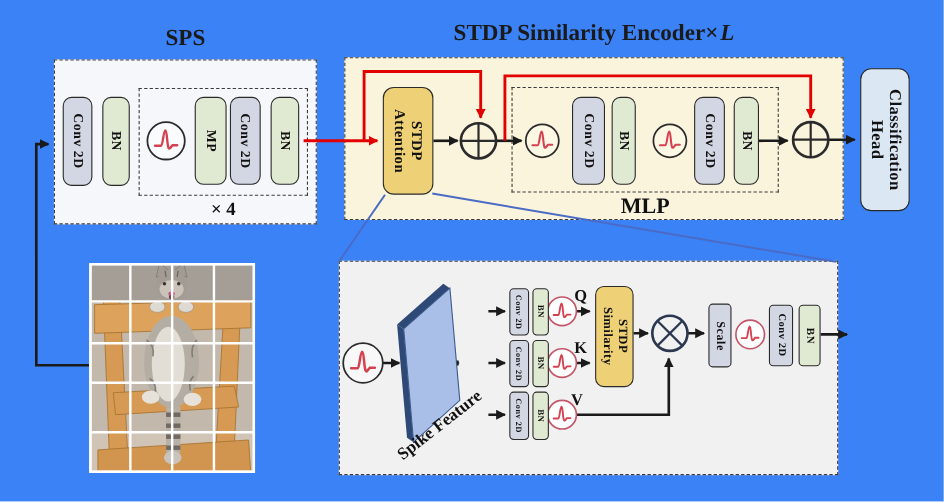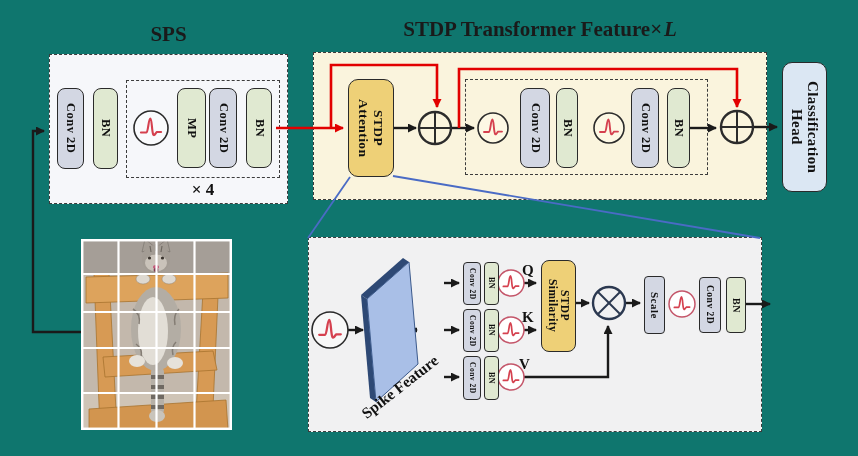--- a/index.html
+++ b/index.html
@@ -1,16 +1,16 @@
 <!DOCTYPE html>
 <html><head>
 <meta charset="utf-8">
 <style>
   html,body{margin:0;padding:0;background:#fff;}
-  .canvas{position:relative;width:858px;height:456px;background:#0f766e;overflow:hidden;
+  .canvas{position:relative;width:858px;height:456px;background:#3b82f6;overflow:hidden;
           font-family:"Liberation Serif",serif;color:#111;}
   .abs{position:absolute;}
   .title{position:absolute;font-weight:bold;text-align:center;color:#1a1a1a;z-index:12;}
   .container{position:absolute;border:1.8px dashed #3c3c3c;z-index:1;box-sizing:border-box;}
   .container.inner{border-width:1.5px;z-index:2;background:transparent;}
   .blk{position:absolute;border:1.5px solid #2a2a2a;border-radius:8px;display:flex;
        align-items:center;justify-content:center;font-weight:bold;z-index:10;
        box-sizing:border-box;}
   .v1{writing-mode:vertical-rl;white-space:nowrap;letter-spacing:.5px;}
   .vcols{writing-mode:vertical-rl;}
@@ -23,21 +23,21 @@
   .freelabel{position:absolute;font-weight:bold;z-index:11;}
   .catimg{position:absolute;left:81px;top:239px;width:151px;height:191px;z-index:6;}
 </style>
 </head>
 <body>
 
 <div class="canvas">
 
   <div class="title" style="left:49px;top:22px;width:239px;font-size:21px;">SPS</div>
 
-  <div class="title" style="left:313px;top:17px;width:454px;font-size:21px;"><span>STDP Transformer Feature×</span> <i>L</i></div>
+  <div class="title" style="left:313px;top:17px;width:454px;font-size:21px;"><span>STDP Similarity Encoder×</span> <i>L</i></div>
 
 
   <div class="container" style="left:49px;top:54px;width:239px;height:150px;background:#f6f7fa;"></div>
   <div class="container inner" style="left:126px;top:80px;width:154px;height:98px;"></div>
   <div class="container" style="left:313px;top:52px;width:454px;height:148px;background:#faf4dd;"></div>
   <div class="container inner" style="left:465px;top:79px;width:243px;height:96px;"></div>
   <div class="container" style="left:308px;top:237px;width:454px;height:195px;background:#f1f1f2;"></div>
 
   <svg class="abs" style="left:0;top:0;z-index:5;" width="858" height="456" viewBox="0 0 858 456">
     <defs>
@@ -167,20 +167,21 @@
     </div>
   <div class="blk grn" style="left:556px;top:88px;width:22px;height:80px;font-size:12.5px;">
       <span class="v1">BN</span>
     </div>
   <div class="blk lav" style="left:631px;top:88px;width:28px;height:80px;font-size:12.5px;">
       <span class="v1">Conv 2D</span>
     </div>
   <div class="blk grn" style="left:667px;top:88px;width:23px;height:80px;font-size:12.5px;">
       <span class="v1">BN</span>
     </div>
+  <div class="freelabel" style="left:465px;top:177px;width:243px;text-align:center;font-size:20px;">MLP</div>
 
   <div class="blk blu" style="left:782px;top:62px;width:45px;height:130px;font-size:15px;">
     <div class="vcols">
       <div>Classification</div>
       <div>Head</div>
     </div>
   </div>
 
   <div class="freelabel" style="left:330px;top:378px;width:140px;text-align:center;font-size:15.5px;transform:rotate(-38deg);">Spike Feature</div>
 

